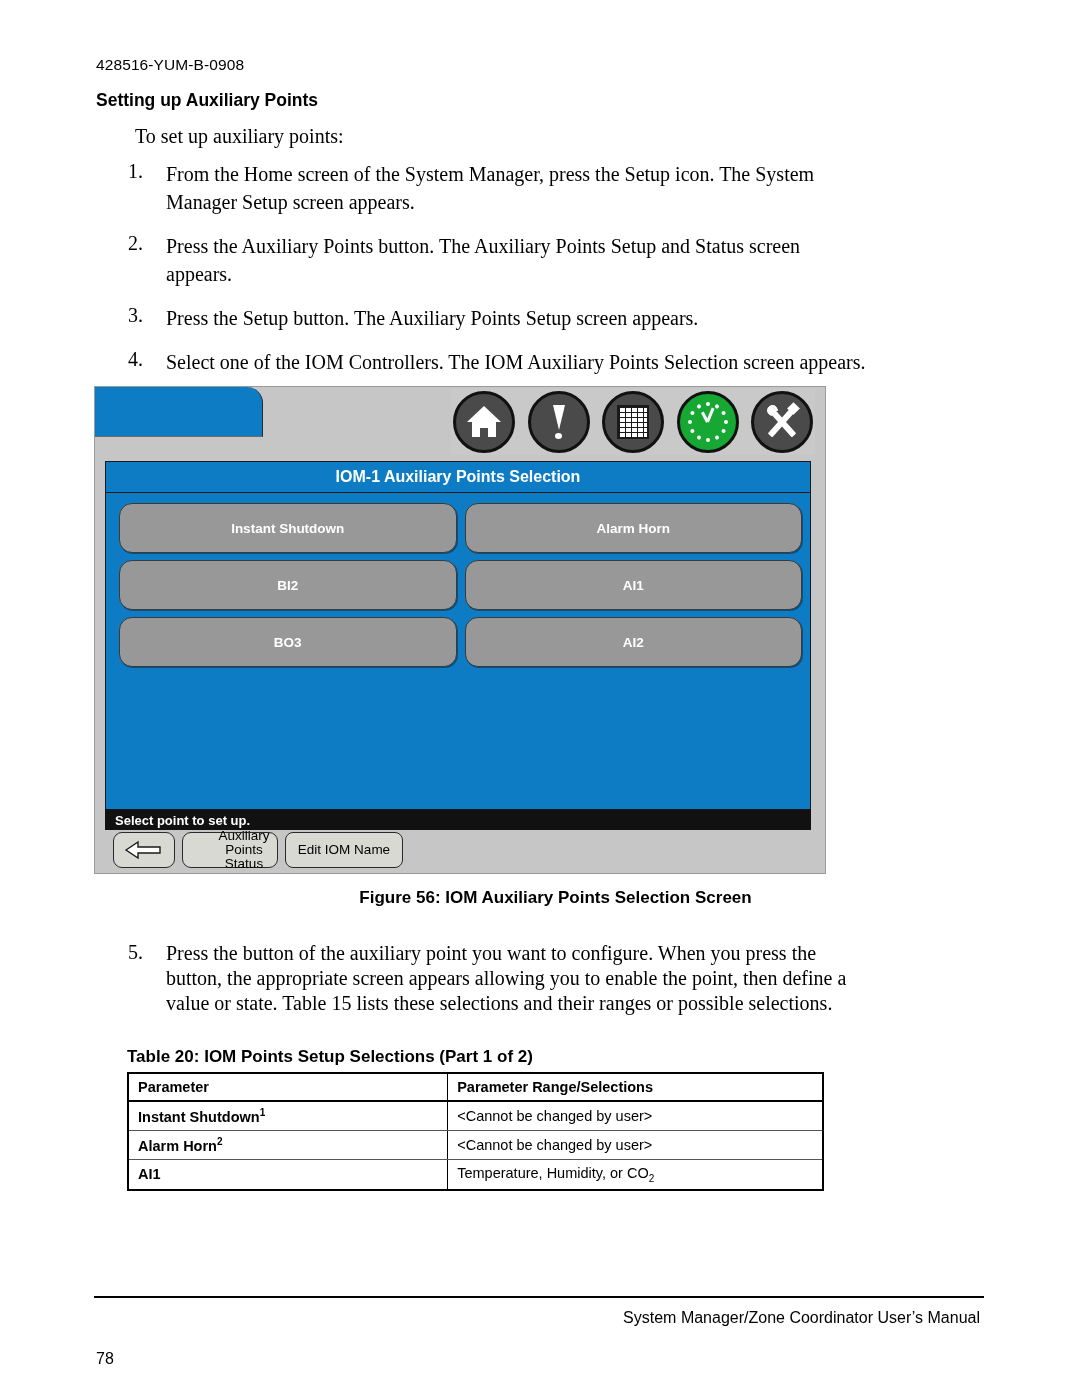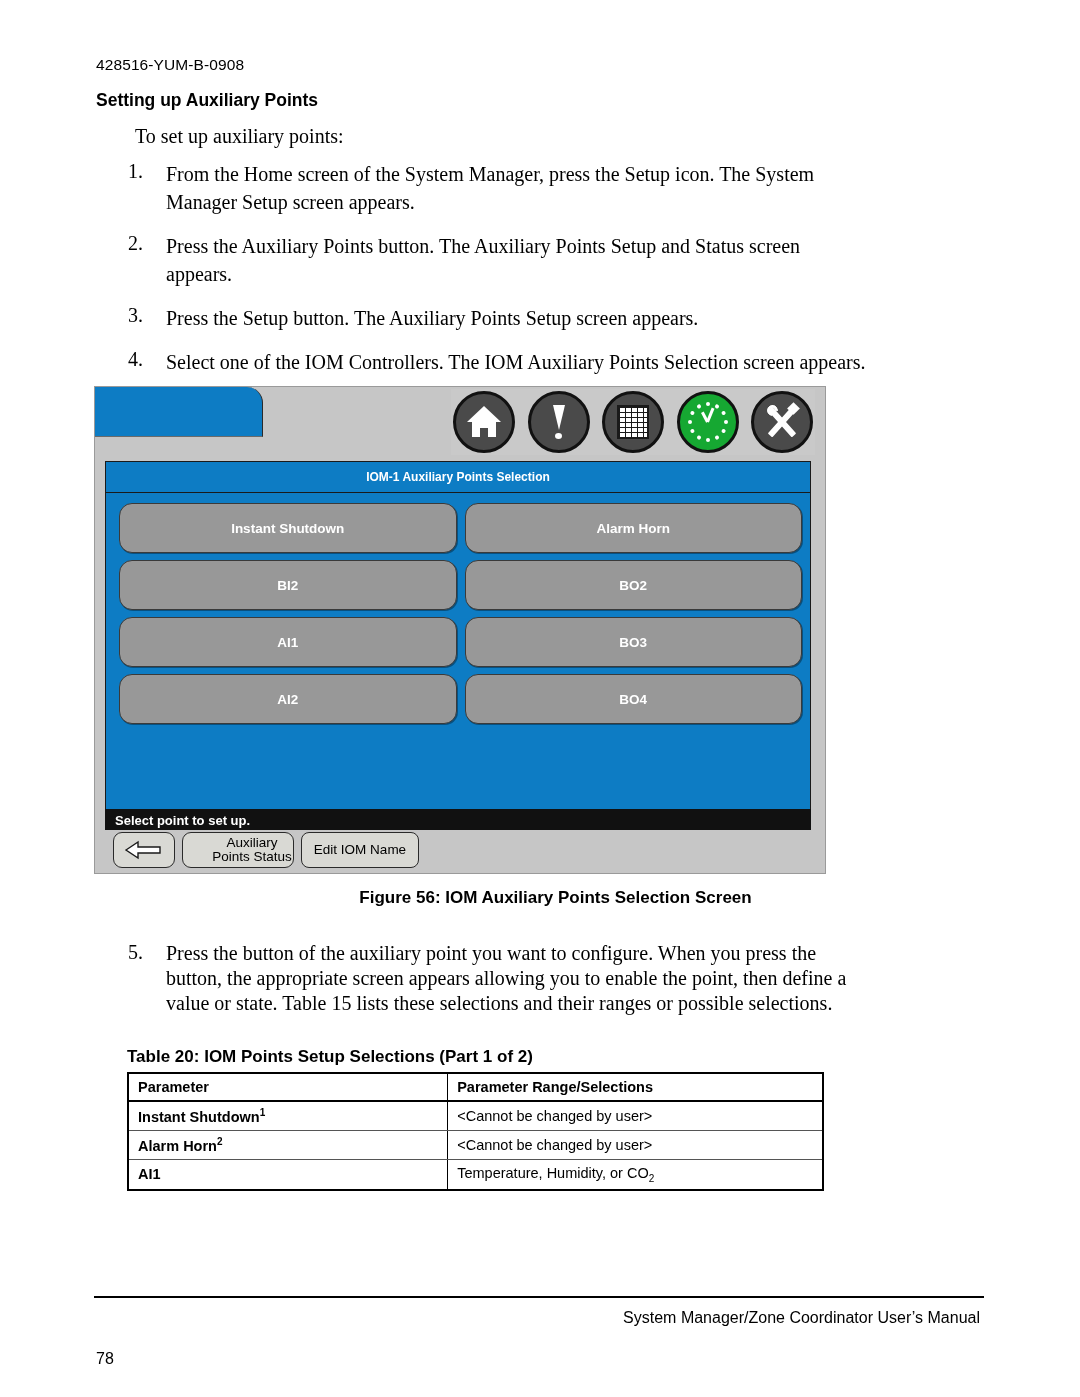--- a/index.html
+++ b/index.html
@@ -142,21 +142,21 @@
   .ic-tools .k2 {
     position: absolute; right: 3px; top: 1px; width: 9px; height: 9px;
     background: #fff; transform: rotate(45deg);
   }
 
   
   .screen-title {
     position: absolute; left: 10px; top: 74px; right: 14px; height: 32px;
     background: #0d7cc4; border: 1.5px solid #1a1a1a;
     color: #fff; font-family: "Liberation Sans", sans-serif;
-    font-weight: bold; font-size: 12px;
+    font-weight: bold; font-size: 16px;
     display: flex; align-items: center; justify-content: center;
   }
 
   
   .screen-body {
     position: absolute; left: 10px; top: 106px; right: 14px; bottom: 64px;
     background: #0d7cc4;
     border-left: 1.5px solid #1a1a1a; border-right: 1.5px solid #1a1a1a;
   }
   .btn-grid {
@@ -186,21 +186,21 @@
     background: #c6c6c6; display: flex; align-items: center; gap: 7px;
     padding-left: 8px;
   }
   .fbtn {
     background: #d9d9d4; border: 1.5px solid #2a2a2a; border-radius: 9px;
     font-family: "Liberation Sans", sans-serif; font-size: 13.5px;
     color: #000; display: flex; align-items: center; justify-content: center;
     text-align: center; line-height: 14px; height: 36px;
   }
   .fbtn.back { width: 62px; }
-  .fbtn.aux { width: 112px; padding-left: 28px; }
+  .fbtn.aux { width: 96px; padding-left: 28px; }
   .fbtn.edit { width: 118px; border-radius: 8px; }
   .arrow-left { position: relative; width: 40px; height: 20px; }
   .arrow-left svg { display: block; }
 
   
   .fig-caption {
     position: absolute; left: 0; top: 888px; width: 1080px;
     text-align: center;
     font-family: "Liberation Sans", sans-serif;
     font-weight: bold; font-size: 17px; color: #000; padding-left: 31px;
@@ -322,25 +322,23 @@
         </div>
       </div>
 
       <div class="screen-title">IOM-1 Auxiliary Points Selection</div>
 
       <div class="screen-body">
         <div class="btn-grid">
           <div class="aux-btn">Instant Shutdown</div>
           <div class="aux-btn">Alarm Horn</div>
           <div class="aux-btn">BI2</div>
-          <div class="aux-btn">BO2</div>
           <div class="aux-btn">AI1</div>
           <div class="aux-btn">BO3</div>
           <div class="aux-btn">AI2</div>
-          <div class="aux-btn">BO4</div>
         </div>
       </div>
 
       <div class="status-strip">Select point to set up.</div>
 
       <div class="footbar">
         <div class="fbtn back">
           <span class="arrow-left">
             <svg width="40" height="20" viewBox="0 0 40 20">
               <polygon points="2,10 14,2 14,7 36,7 36,13 14,13 14,18" fill="#ffffff" stroke="#1a1a1a" stroke-width="1.4"></polygon>

